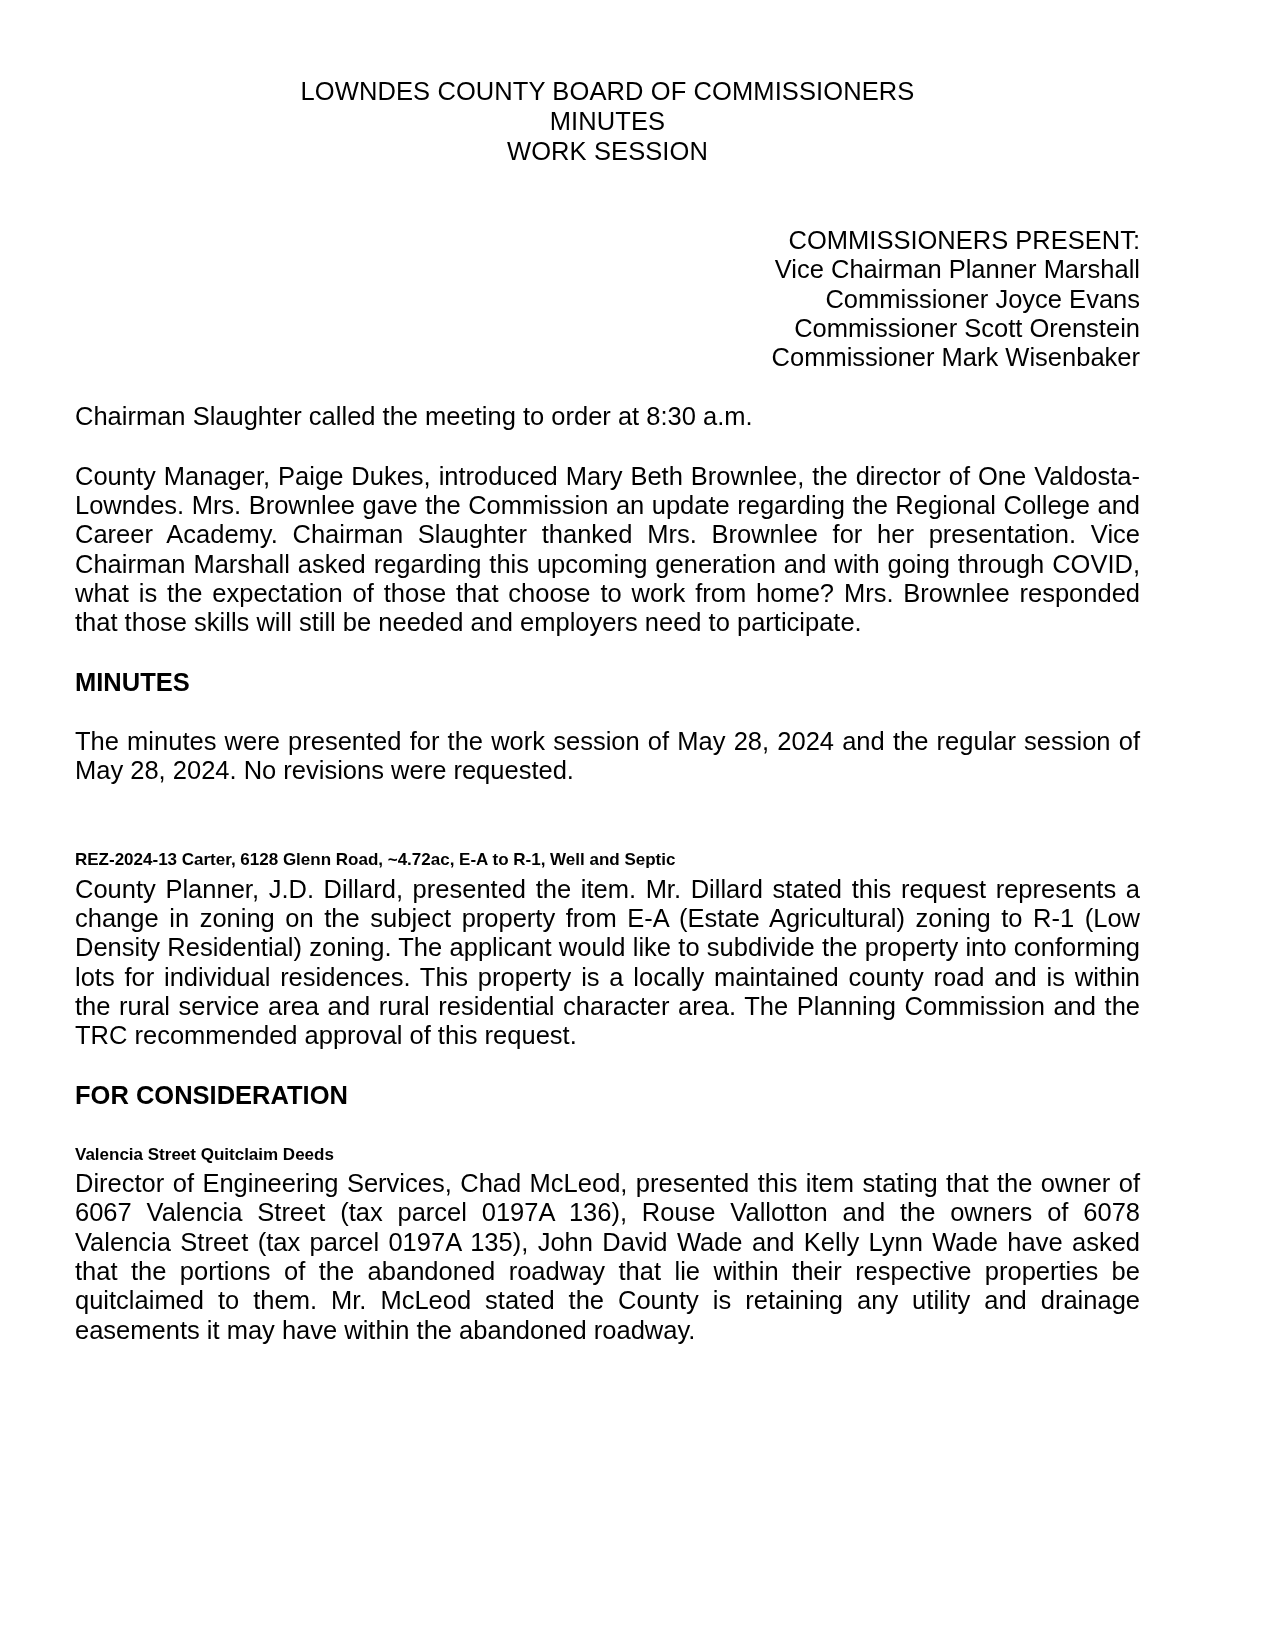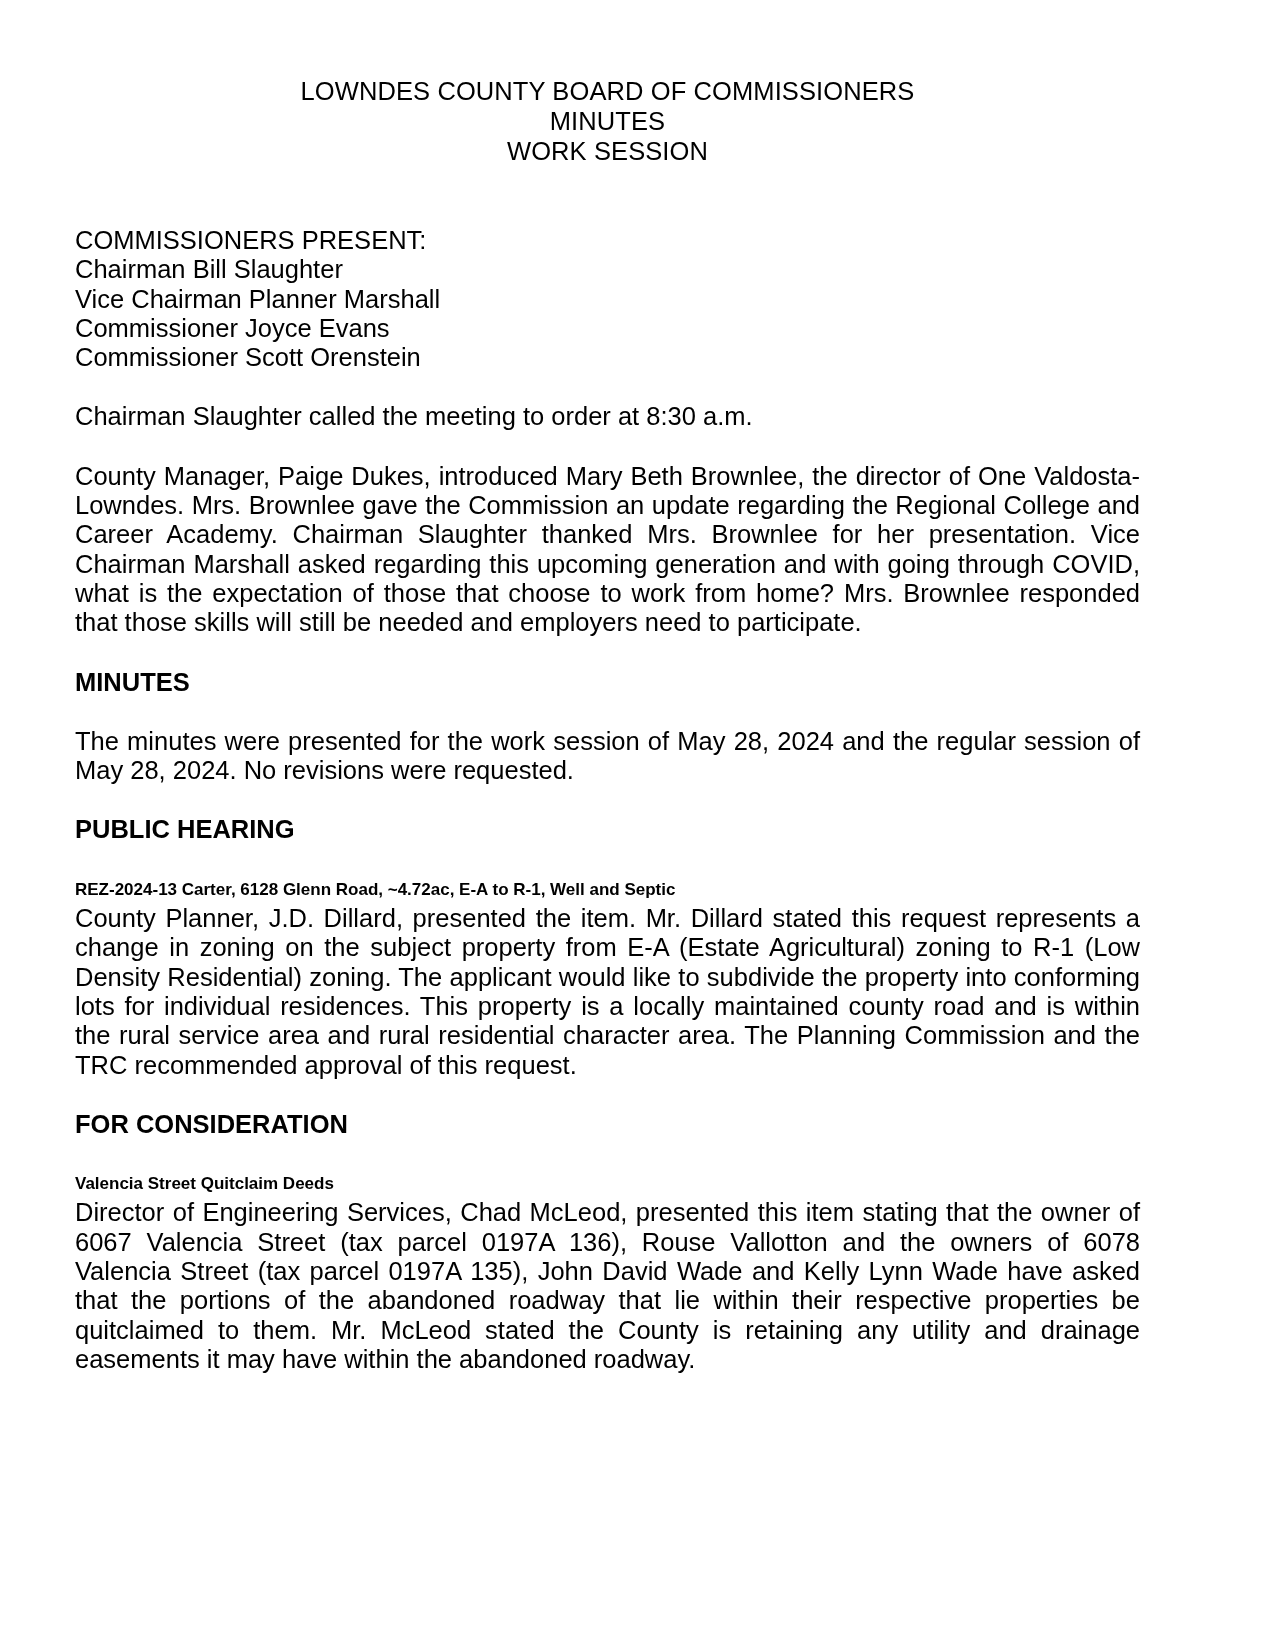--- a/index.html
+++ b/index.html
@@ -30,21 +30,21 @@
     white-space: pre;
   }
   .spacer-lg { height: 60px; }
   .spacer-md { height: 30px; }
 
   .roster {
     font-size: 25.5px;
     line-height: 29.3px;
     text-align: left;
   }
-  .roster div { white-space: pre; }
+  .roster div { white-space: pre; text-align: right; }
 
   p.body {
     font-size: 25.5px;
     line-height: 29.3px;
     text-align: justify;
     text-justify: inter-word;
     margin: 0;
     hyphens: none;
   }
   p.body.nojust { text-align: left; }
@@ -74,45 +74,44 @@
   <div class="doc-header">
     <div>LOWNDES COUNTY BOARD OF COMMISSIONERS</div>
     <div>MINUTES</div>
     <div>WORK SESSION</div>
   </div>
 
   <div class="spacer-lg"></div>
 
   <div class="roster">
     <div>COMMISSIONERS PRESENT:</div>
-    <div>Chairman Bill Slaughter</div>
     <div>Vice Chairman Planner Marshall</div>
     <div>Commissioner Joyce Evans</div>
     <div>Commissioner Scott Orenstein</div>
+    <div>Commissioner Mark Wisenbaker</div>
   </div>
 
   <div class="spacer-md"></div>
 
   <p class="body nojust">Chairman Slaughter called the meeting to order at 8:30 a.m.</p>
 
   <div class="spacer-md"></div>
 
   <p class="body">County Manager, Paige Dukes, introduced Mary Beth Brownlee, the director of One Valdosta-Lowndes.  Mrs. Brownlee gave the Commission an update regarding the Regional College and Career Academy. Chairman Slaughter thanked Mrs. Brownlee for her presentation.  Vice Chairman Marshall asked regarding this upcoming generation and with going through COVID, what is the expectation of those that choose to work from home?  Mrs. Brownlee responded that those skills will still be needed and employers need to participate.</p>
 
   <div class="spacer-md"></div>
 
   <h2 class="section">MINUTES</h2>
 
   <div class="spacer-md"></div>
 
   <p class="body">The minutes were presented for the work session of May 28, 2024 and the regular session of May 28, 2024.  No revisions were requested.</p>
 
   <div class="spacer-md"></div>
 
-  <h2 class="section">PUBLIC HEARING</h2>
 
   <div class="spacer-md"></div>
 
   <h3 class="item">REZ-2024-13 Carter, 6128 Glenn Road, ~4.72ac, E-A to R-1, Well and Septic</h3>
   <p class="body">County Planner, J.D. Dillard, presented the item.  Mr. Dillard stated this request represents a change in zoning on the subject property from E-A (Estate Agricultural) zoning to R-1 (Low Density Residential) zoning.  The applicant would like to subdivide the property into conforming lots for individual residences.  This property is a locally maintained county road and is within the rural service area and rural residential character area.  The Planning Commission and the TRC recommended approval of this request.</p>
 
   <div class="spacer-md"></div>
 
   <h2 class="section">FOR CONSIDERATION</h2>
 

